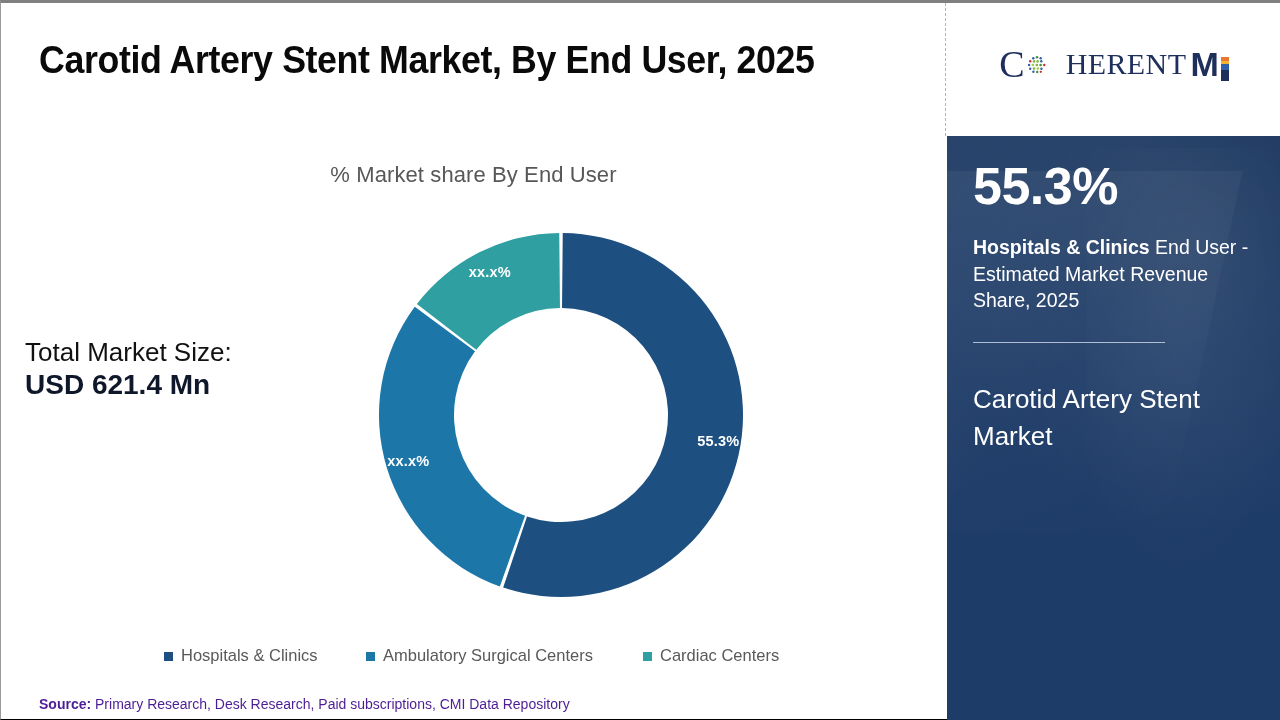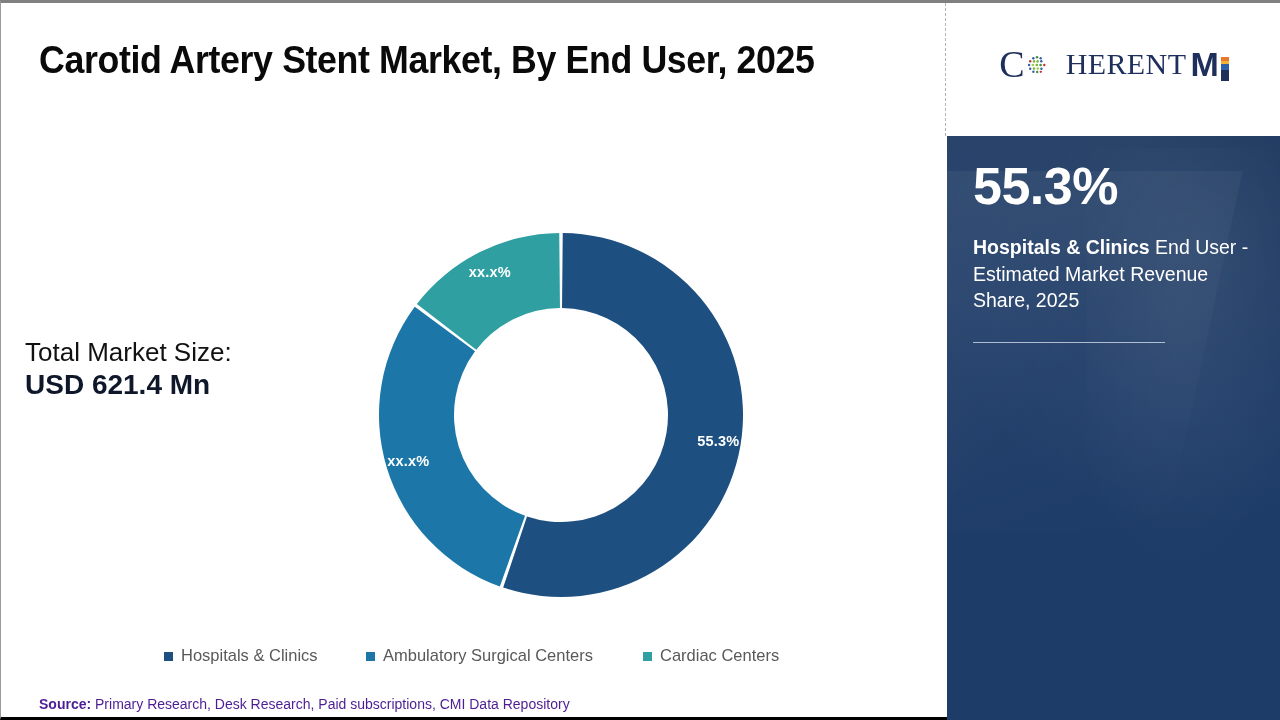--- a/index.html
+++ b/index.html
@@ -12,21 +12,21 @@
     font-family: "Liberation Sans", sans-serif;
   }
 
   #infographic {
     position: relative;
     width: 1280px;
     height: 720px;
     background: #ffffff;
     border-top: 3px solid #808080;
     border-left: 1px solid #9a9a9a;
-    border-bottom: 3px solid #000000;
+    border-bottom: 1px solid #000000;
     padding-left: 20px;
   }
 
   
 
   .main-area {
     position: absolute;
     left: 0; top: 0;
     width: 945px;
     height: 717px;
@@ -297,20 +297,21 @@
 </style>
 </head>
 <body>
 
 <div id="infographic">
 
   <div class="main-area">
 
     <div class="page-title">Carotid Artery Stent Market, By End User, 2025</div>
 
+    <div class="chart-subtitle">% Market share By End User</div>
 
     <div class="market-size-block">
       <div class="market-size-label">Total Market Size:</div>
       <div class="market-size-value">USD 621.4 Mn</div>
     </div>
 
     <div class="donut-wrap">
       <svg class="donut-svg" viewBox="0 0 384 384">
         <g id="donut-slices">
             <path d="M 193.7470477501568 10.00838529163309 A 182 182 0 1 1 134.16018997350972 364.5646440499893 L 157.9952765228876 293.4528401832355 A 107 107 0 1 0 193.02711049047682 85.00492981431177 Z" fill="#1d5080"></path>
@@ -385,16 +386,17 @@
       </div>
     </div>
 
     <div class="panel">
       <div class="panel-inner">
         <div class="stat-value">55.3%</div>
         <div class="stat-desc">
           <b>Hospitals &amp; Clinics</b><span> End User - Estimated Market Revenue Share, 2025</span>
         </div>
         <div class="panel-rule"></div>
+        <div class="panel-market">Carotid Artery Stent Market</div>
       </div>
     </div>
   </div>
 </div>
 
 </body></html>

